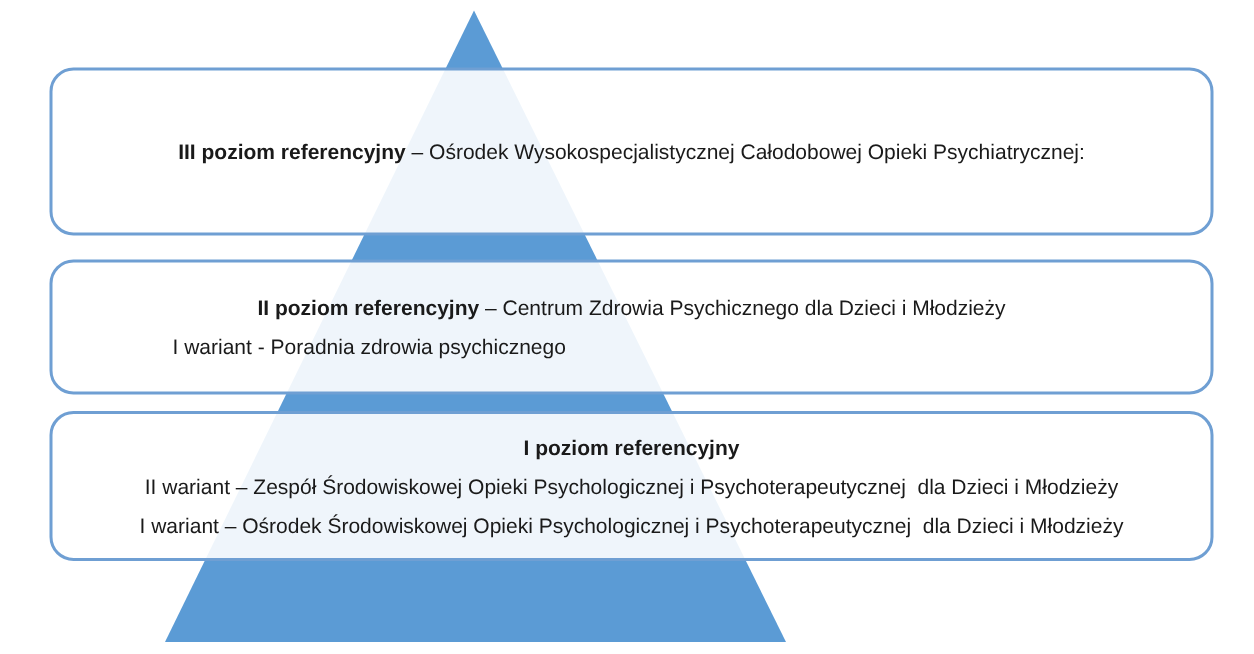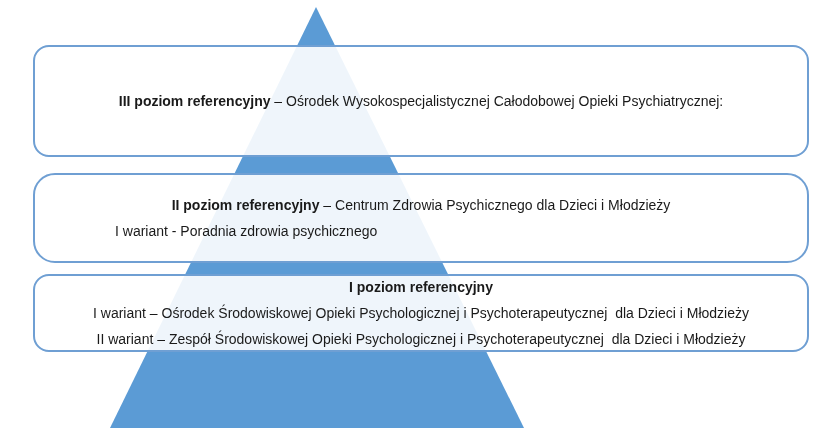--- a/index.html
+++ b/index.html
@@ -32,22 +32,22 @@
     border: 2px solid var(--box-border);
     border-radius: 16px;
     background: rgba(255,255,255,0.90);
     display: flex;
     flex-direction: column;
     justify-content: center;
     font-size: 14px;
     line-height: 26px;
   }
   .box-3 { top: 45px;  height: 112px; }
-  .box-2 { top: 173px; height: 90px; border-radius: 22px;  }
-  .box-1 { top: 274px; height: 78px;  }
+  .box-2 { top: 173px; height: 90px;  }
+  .box-1 { top: 274px; height: 100px;  }
   .heading-line {
     text-align: center;
     white-space: pre-wrap;
   }
   .heading-line b { font-weight: bold; }
   .variant-line {
     white-space: pre-wrap;
   }
   .box-2 .variant-line {
     text-align: left;
@@ -70,17 +70,17 @@
     <div class="heading-line"><b>III poziom referencyjny</b><span> – Ośrodek Wysokospecjalistycznej Całodobowej Opieki Psychiatrycznej:</span></div>
   </div>
 
   <div class="level-box box-2">
     <div class="heading-line"><b>II poziom referencyjny</b><span> – Centrum Zdrowia Psychicznego dla Dzieci i Młodzieży</span></div>
     <div class="variant-line">I wariant - Poradnia zdrowia psychicznego</div>
   </div>
 
   <div class="level-box box-1">
     <div class="heading-line"><b>I poziom referencyjny</b><span></span></div>
+    <div class="variant-line">II wariant – Zespół Środowiskowej Opieki Psychologicznej i Psychoterapeutycznej  dla Dzieci i Młodzieży</div>
     <div class="variant-line">I wariant – Ośrodek Środowiskowej Opieki Psychologicznej i Psychoterapeutycznej  dla Dzieci i Młodzieży</div>
-    <div class="variant-line">II wariant – Zespół Środowiskowej Opieki Psychologicznej i Psychoterapeutycznej  dla Dzieci i Młodzieży</div>
   </div>
 
 </div>
 
 </body></html>

